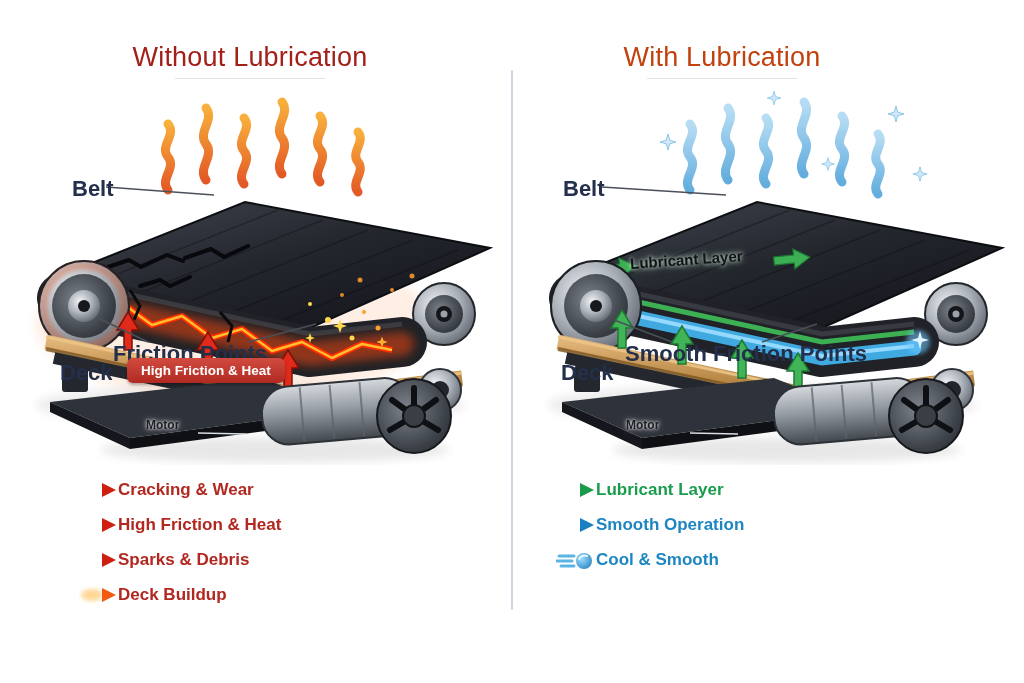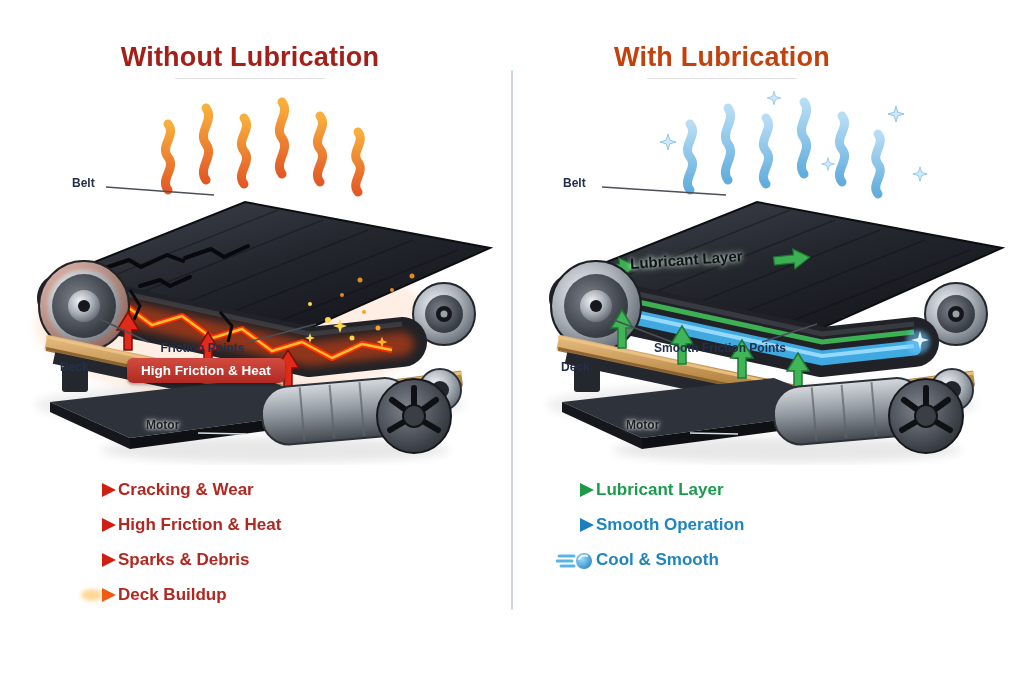--- a/index.html
+++ b/index.html
@@ -1,26 +1,26 @@
 <!DOCTYPE html>
 <html><head>
 <meta charset="utf-8">
 <style>
   *{margin:0;padding:0;box-sizing:border-box}
   html,body{background:#fff}
   body{font-family:"Liberation Sans",sans-serif}
   .page{position:relative;width:1024px;height:683px;background:#fff;overflow:hidden}
   .abs{position:absolute}
-  .title{position:absolute;font-size:27px;font-weight:bold;text-align:center;letter-spacing:.2px}
+  .title{position:absolute;font-size:27px;font-weight:normal;text-align:center;letter-spacing:.2px}
   .title.red{color:#a32019}
   .title.green{color:#c2410c}
   .title:after{content:"";display:block;height:1px;background:#c9c9c9;width:150px;margin:5px auto 0;opacity:.55}
   .divider{position:absolute;left:511px;top:70px;width:2px;height:540px;background:#ccd6e0;border-radius:1px}
   .illus{position:absolute;width:492px;height:375px}
-  .lbl{position:absolute;font-weight:bold;color:#232f4b;font-size:12px;white-space:nowrap}
+  .lbl{position:absolute;font-weight:bold;color:#232f4b;font-size:22px;white-space:nowrap}
   .lbl.center{text-align:center}
   .on-dark{color:#1a1d22;text-shadow:0 0 3px rgba(255,255,255,.95),0 0 6px rgba(255,255,255,.7);font-size:12px}
   .on-belt{color:#0e1412;font-size:15px;text-shadow:0 0 4px rgba(255,255,255,.85),0 0 9px rgba(190,255,210,.55);transform:rotate(-4deg)}
   .badge{position:absolute;background:linear-gradient(#d24b40,#b02a22);color:#fff;font-size:13.5px;font-weight:bold;
          padding:5px 14px;border-radius:6px;box-shadow:0 2px 3px rgba(0,0,0,.3);white-space:nowrap}
   .legend{position:absolute;list-style:none}
   .legend li{display:flex;align-items:center;height:35px}
   .licon{display:inline-flex;width:40px;height:20px}
   .legend .txt{font-size:17px;font-weight:bold;margin-left:0;white-space:nowrap}
   .txt.red{color:#b2271f}
@@ -204,21 +204,21 @@
       <line x1="404" y1="326" x2="404" y2="298"></line>
         <line x1="404" y1="326" x2="428" y2="340"></line>
       <line x1="404" y1="326" x2="380" y2="340"></line>
         <line x1="404" y1="326" x2="426" y2="310"></line>
       <line x1="404" y1="326" x2="382" y2="310"></line>
     </g>
     <circle cx="404" cy="326" r="11" fill="#3a3f46" stroke="#111317" stroke-width="2"></circle>
   </svg>
 
   <span class="lbl" style="left:72px;top:176px">Belt</span>
-  <span class="lbl center" style="left:130px;top:341px;width:145px">Friction Points</span>
+  <span class="lbl center" style="left:113px;top:341px;width:145px">Friction Points</span>
   <span class="badge" style="left:127px;top:358px">High Friction &amp; Heat</span>
   <span class="lbl" style="left:60px;top:360px">Deck</span>
   <span class="lbl on-dark" style="left:146px;top:418px">Motor</span>
 
   <ul class="legend" style="left:78px;top:472px">
     <li>
       <span class="licon">
         <svg viewBox="0 0 40 20" width="40" height="20">
             <path d="M2,10 L25,10" stroke="url(#gradRed)" stroke-width="5.5" stroke-linecap="round" fill="none"></path>
             <polygon points="24,3 38,10 24,17" fill="#cf1f10"></polygon>

